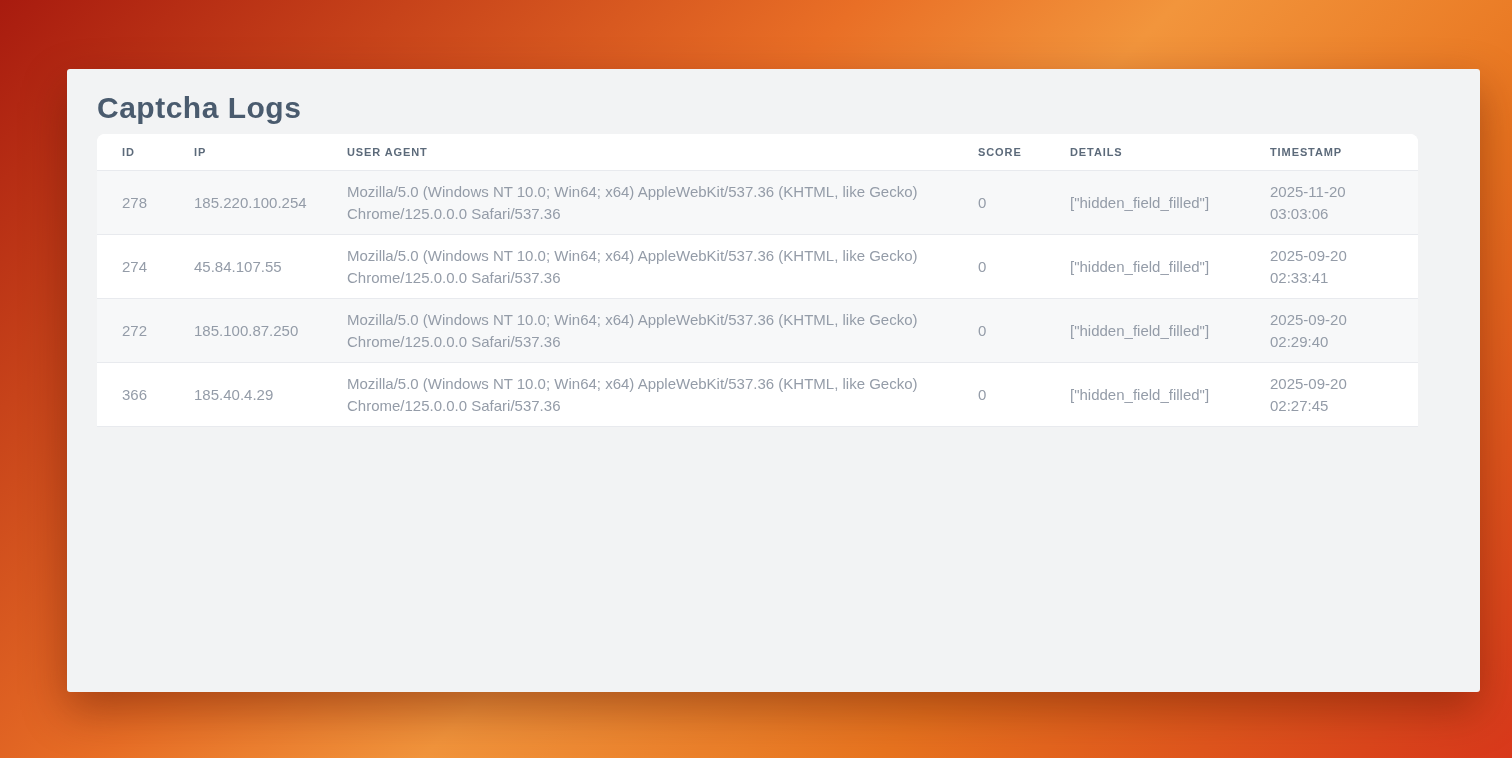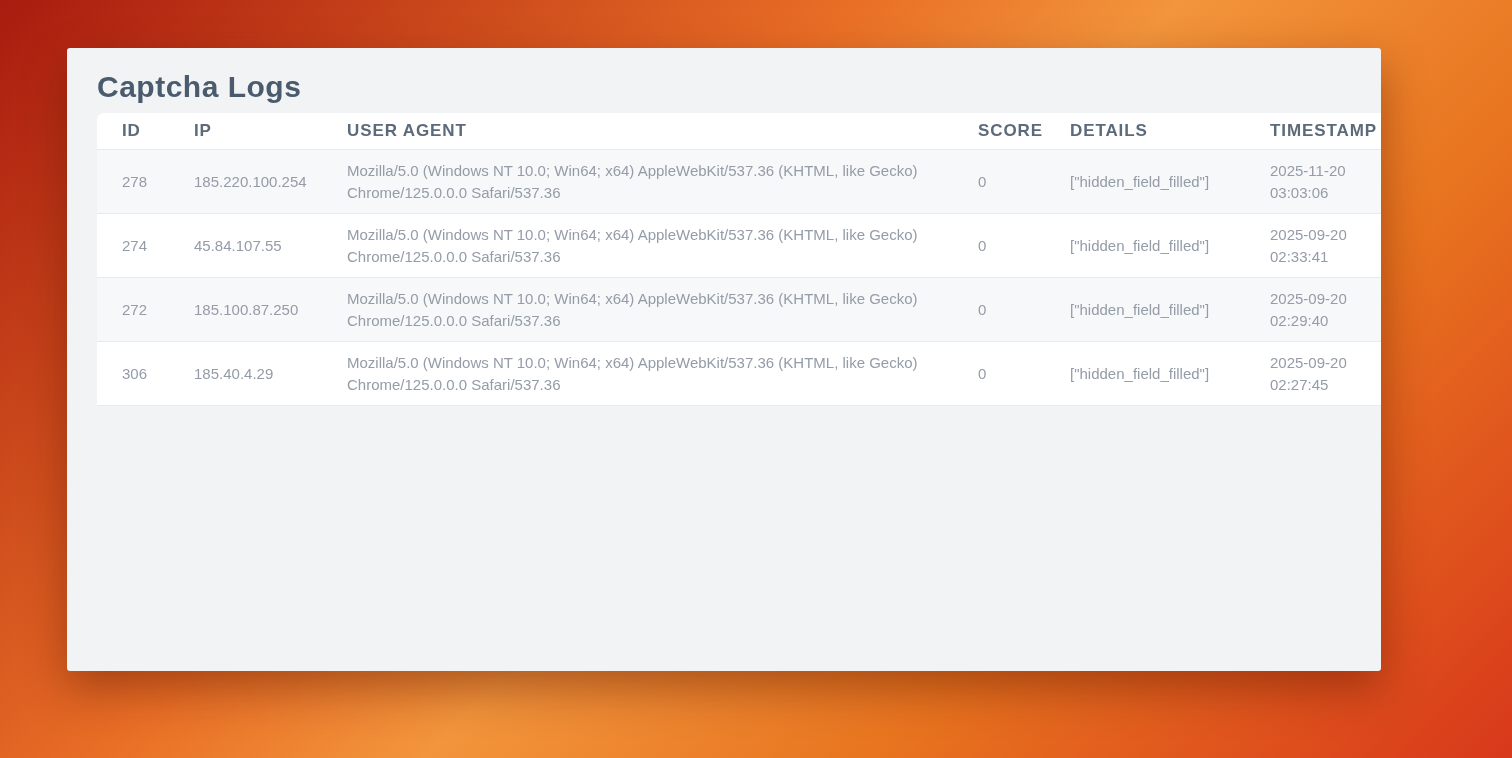--- a/index.html
+++ b/index.html
@@ -11,22 +11,22 @@
     font-family: "Liberation Sans", sans-serif;
   }
 
   body {
     background: linear-gradient(135deg, #a81b0f 0%, #e96f26 38%, #f2953c 52%, #e8741f 72%, #d8381b 100%);
   }
 
   .card {
     position: absolute;
     left: 67px;
-    top: 48px;
-    width: 1314px;
+    top: 69px;
+    width: 1413px;
     height: 623px;
     background: #f2f3f4;
     border-radius: 3px;
     box-shadow: 0 18px 45px rgba(90, 20, 0, 0.45);
     padding: 17px 27px 0 30px;
     overflow: hidden;
   }
 
   .page-title {
     font-size: 30px;
@@ -52,21 +52,21 @@
   .log-table col.c-ua        { width: 631px; }
   .log-table col.c-score     { width: 92px; }
   .log-table col.c-details   { width: 200px; }
   .log-table col.c-timestamp { width: 173px; }
 
   .log-table thead th {
     height: 37px;
     text-align: left;
     vertical-align: middle;
     padding: 0 6px 0 25px;
-    font-size: 17px;
+    font-size: 11px;
     font-weight: 700;
     letter-spacing: 0.9px;
     color: #5c6a7a;
     background: #ffffff;
     border-bottom: 1px solid #e8eaee;
     white-space: nowrap;
   }
 
   .log-table tbody td {
     height: 64px;
@@ -135,21 +135,21 @@
   </tr>
         <tr>
     <td class="cell-id">272</td>
     <td class="cell-ip">185.100.87.250</td>
     <td class="cell-ua">Mozilla/5.0 (Windows NT 10.0; Win64; x64) AppleWebKit/537.36 (KHTML, like Gecko) Chrome/125.0.0.0 Safari/537.36</td>
     <td class="cell-score">0</td>
     <td class="cell-details">["hidden_field_filled"]</td>
     <td class="cell-timestamp">2025-09-20 02:29:40</td>
   </tr>
         <tr>
-    <td class="cell-id">306</td>
+    <td class="cell-id">366</td>
     <td class="cell-ip">185.40.4.29</td>
     <td class="cell-ua">Mozilla/5.0 (Windows NT 10.0; Win64; x64) AppleWebKit/537.36 (KHTML, like Gecko) Chrome/125.0.0.0 Safari/537.36</td>
     <td class="cell-score">0</td>
     <td class="cell-details">["hidden_field_filled"]</td>
     <td class="cell-timestamp">2025-09-20 02:27:45</td>
   </tr>
       </tbody>
   </table>
 </div>
 

